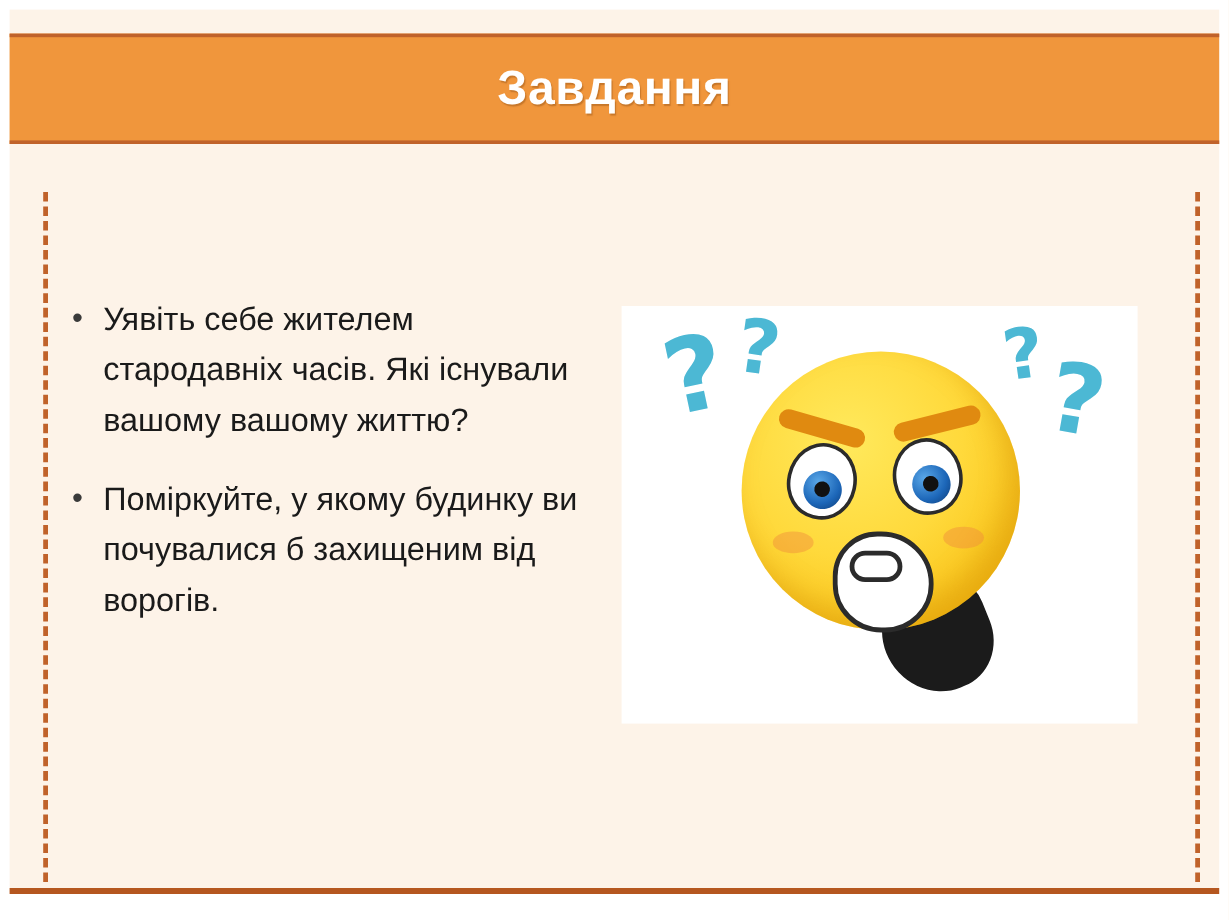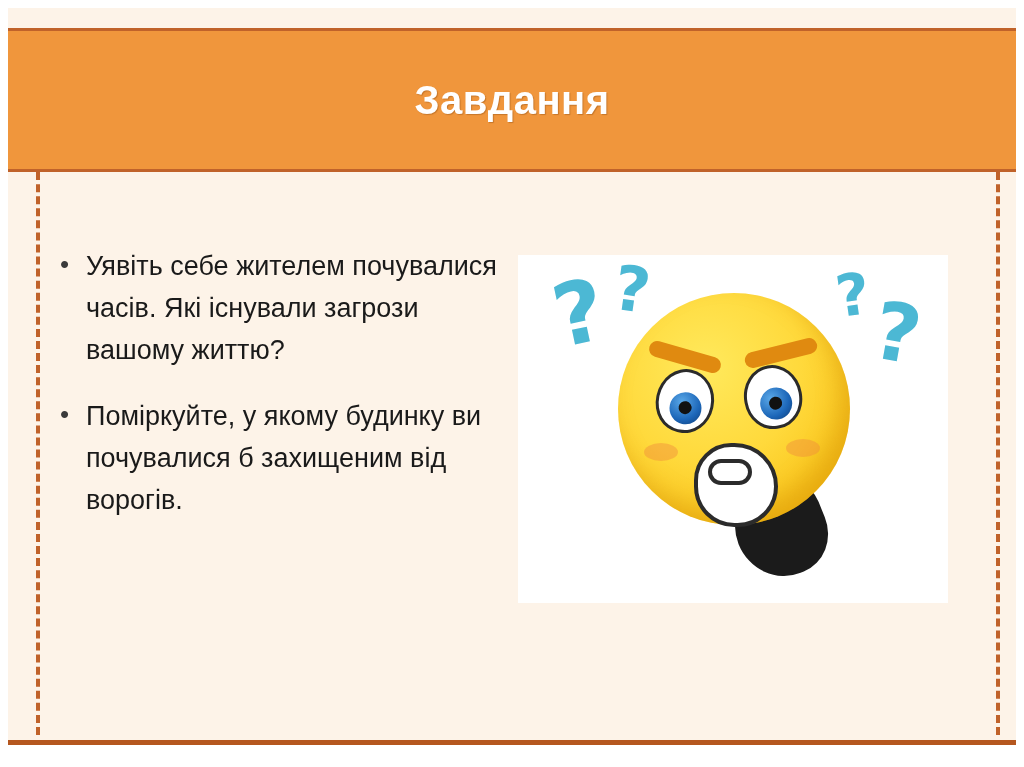--- a/index.html
+++ b/index.html
@@ -55,21 +55,21 @@
     height: 5px;
     background: #b5571f;
   }
 
   
   .title-bar {
     position: absolute;
     left: 8px;
     top: 28px;
     width: 1008px;
-    height: 144px;
+    height: 92px;
     background: #f0963c;
     border-top: 3px solid #c0622a;
     border-bottom: 3px solid #c0622a;
     display: flex;
     align-items: center;
     justify-content: center;
     box-sizing: border-box;
   }
   .title-text {
     color: #ffffff;
@@ -242,21 +242,21 @@
   <div class="dash-line dash-right"></div>
   <div class="bottom-rule"></div>
 
   <div class="title-bar">
     <div class="title-text">Завдання</div>
   </div>
 
   <div class="content">
     <div class="bullet-item">
       <div class="bullet-dot">•</div>
-      <div class="bullet-text">Уявіть себе жителем почувалися часів. Які існували загрози вашому життю?</div>
+      <div class="bullet-text">Уявіть себе жителем стародавніх часів. Які існували вашому вашому життю?</div>
     </div>
     <div class="bullet-item">
       <div class="bullet-dot">•</div>
       <div class="bullet-text">Поміркуйте, у якому будинку ви почувалися б захищеним від ворогів.</div>
     </div>
   </div>
 
   <div class="img-panel">
     <div class="emoji-wrap">
       <span class="q-mark q1">?</span>

